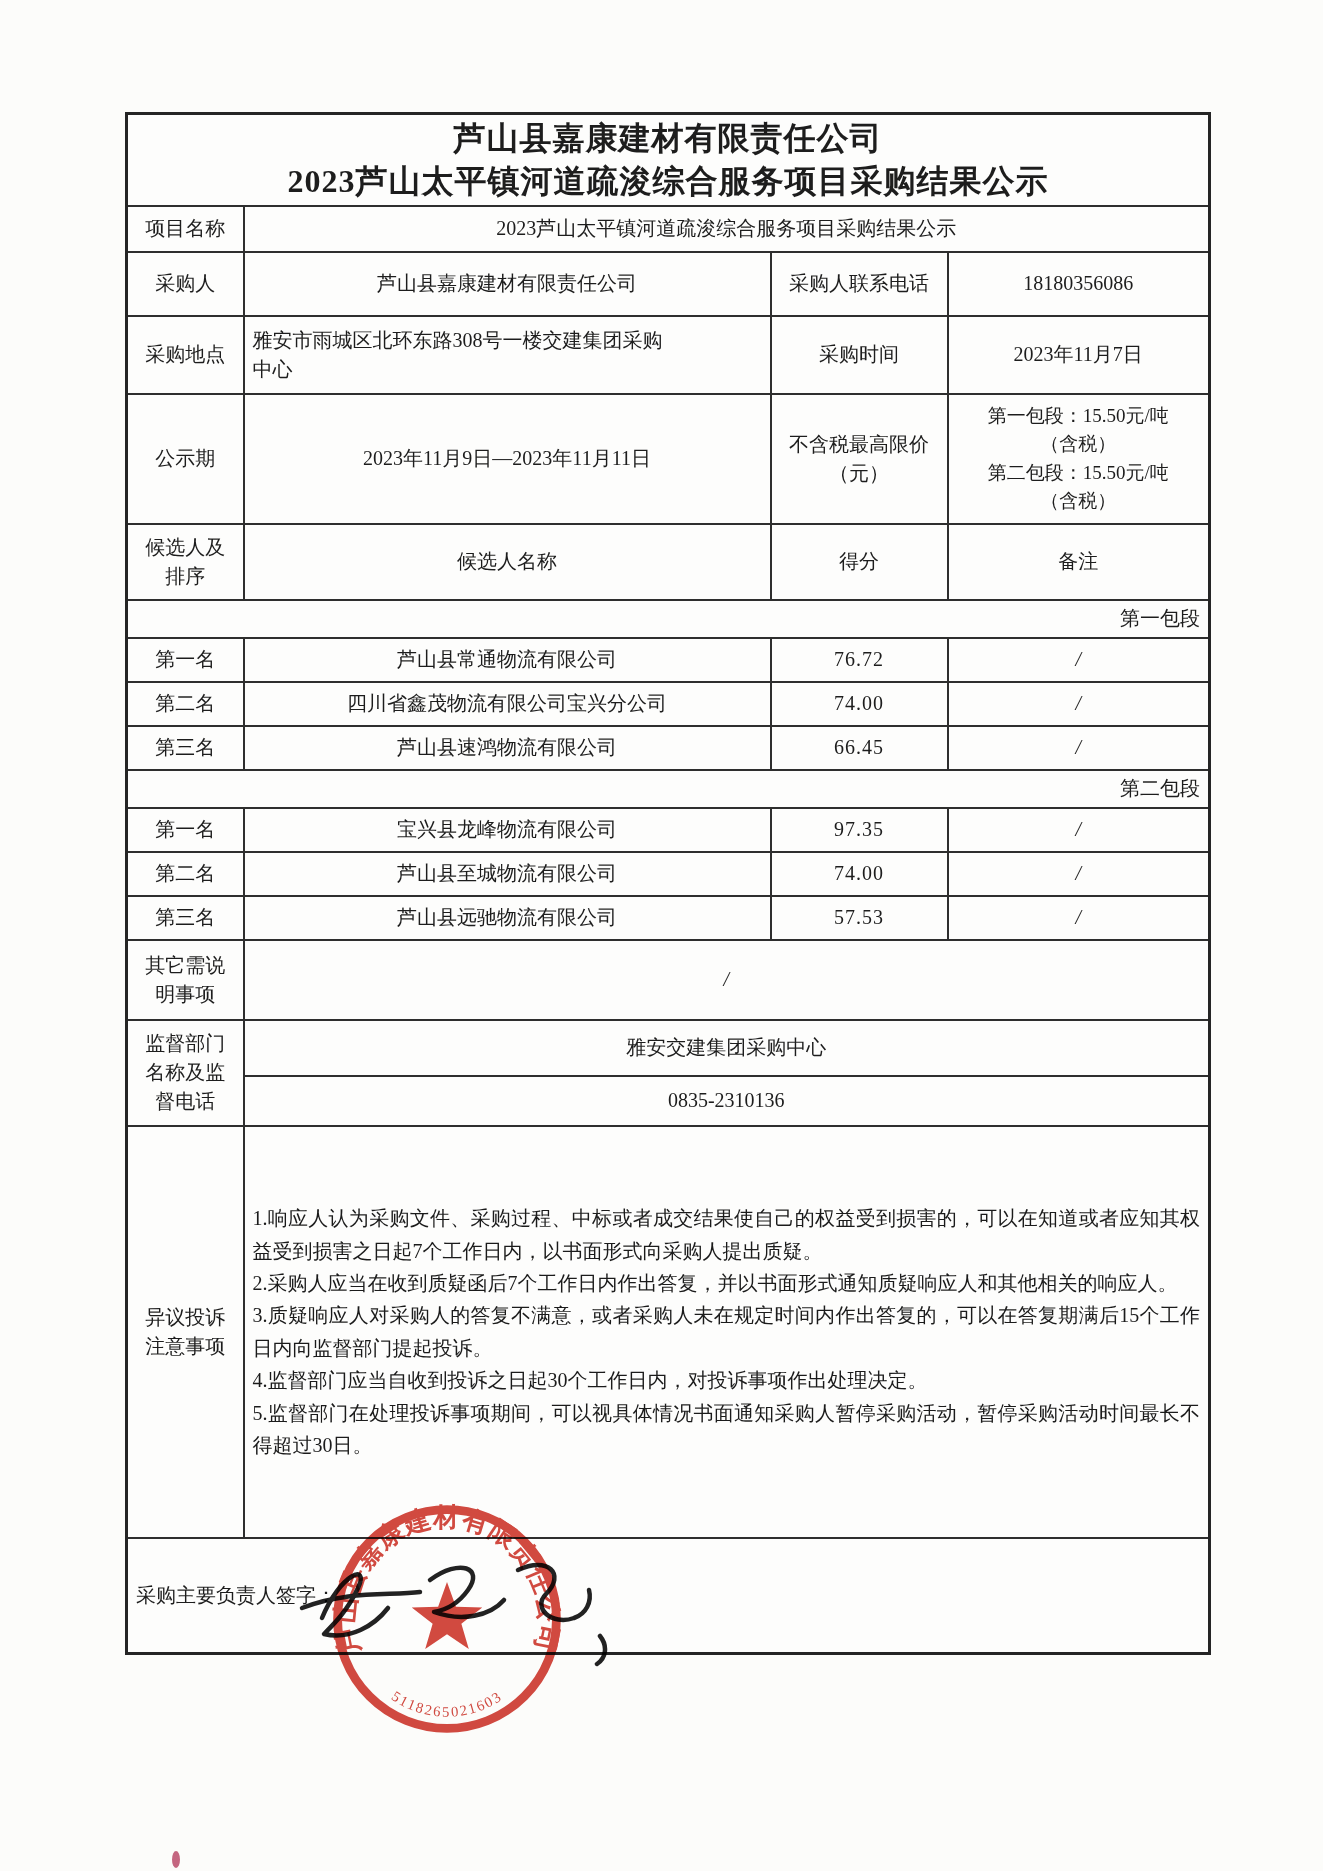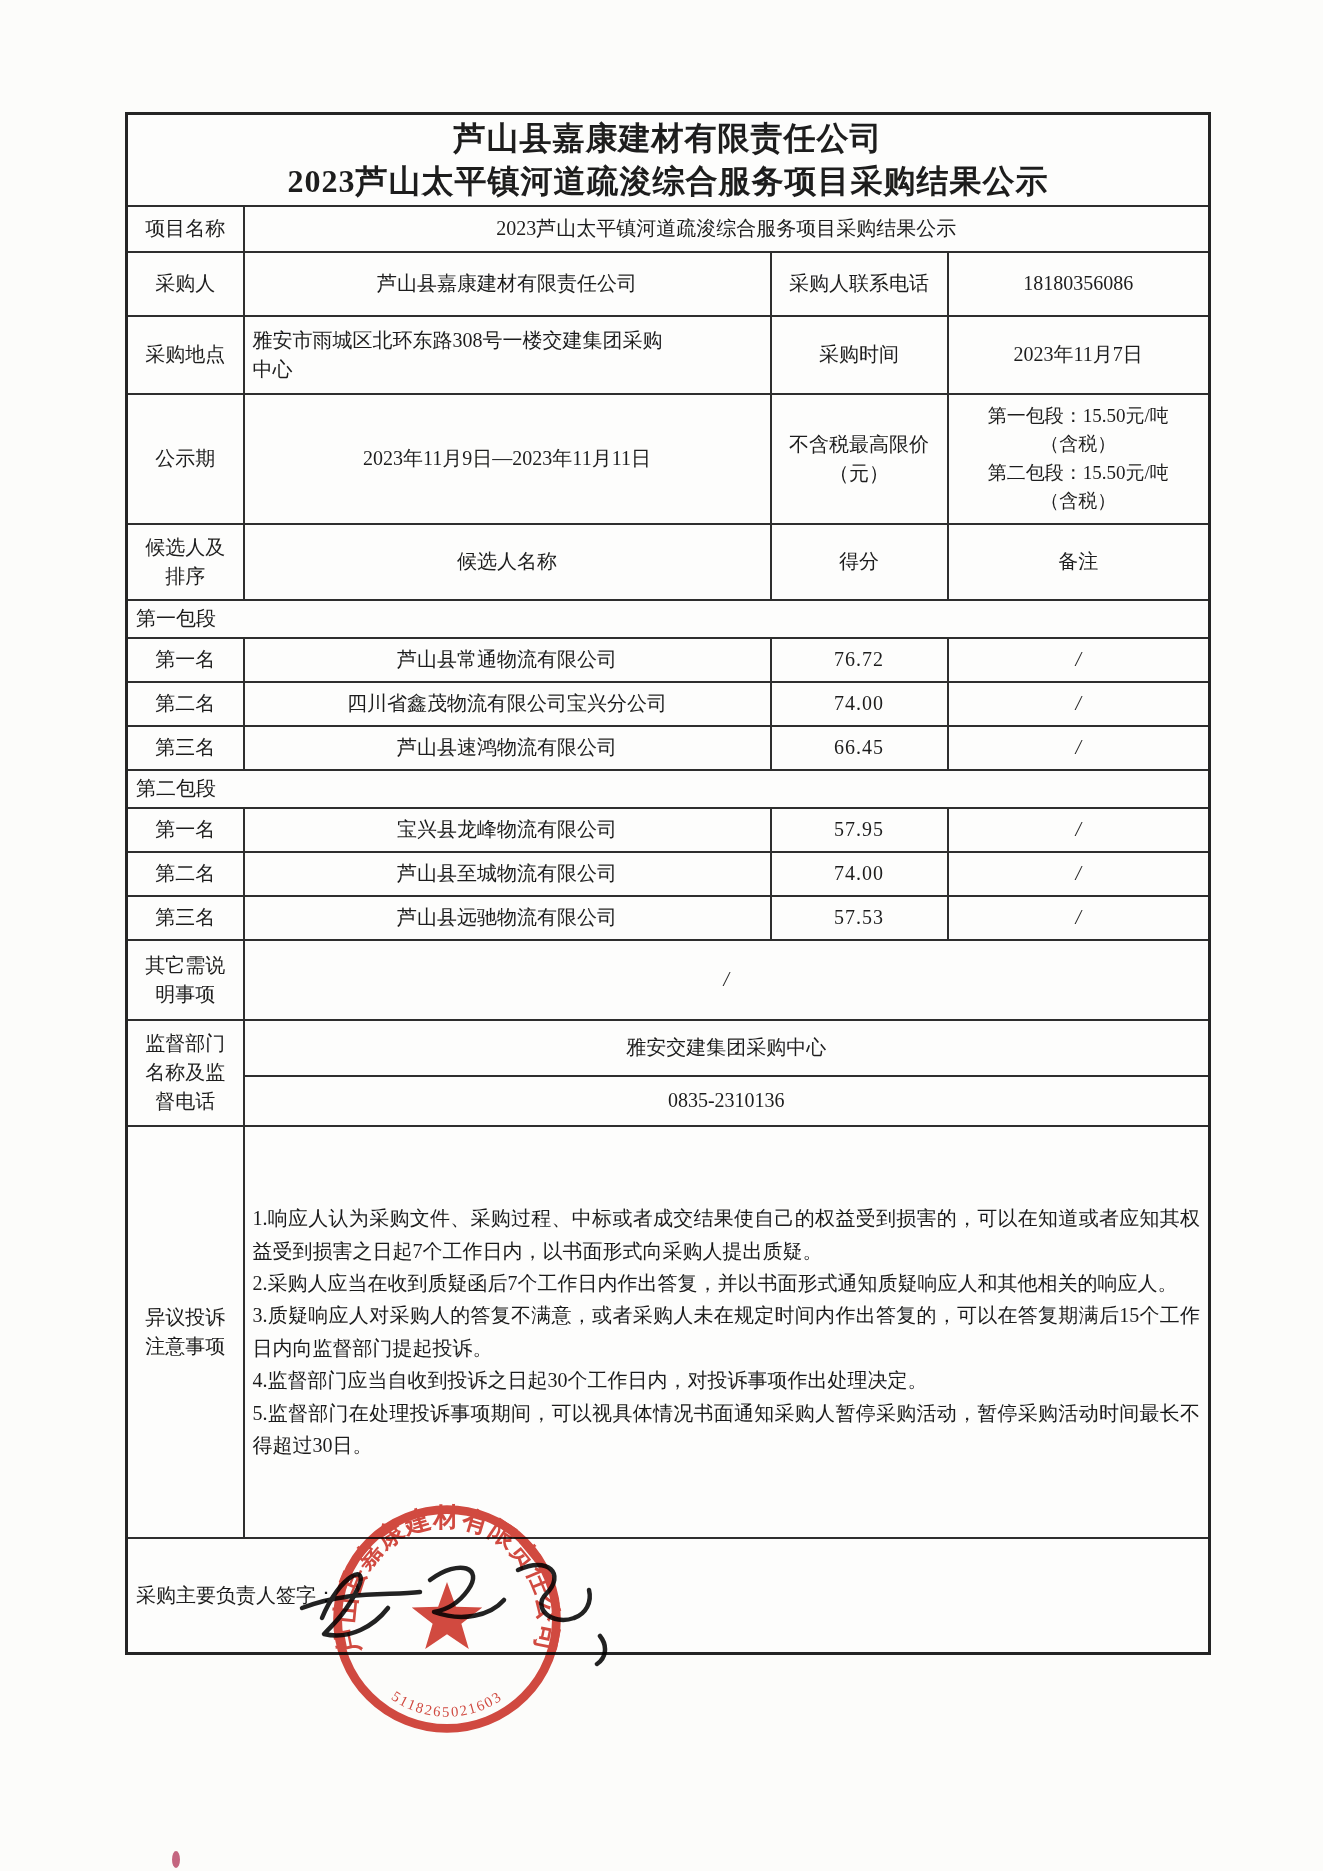--- a/index.html
+++ b/index.html
@@ -33,21 +33,21 @@
   .val-l{text-align:left;padding-left:10px;}
   .rh-title{height:90px}.rh-a{height:46px}.rh-b{height:64px}.rh-c{height:78px}
   .rh-d{height:130px}.rh-e{height:76px}.rh-pkg{height:38px}.rh-row{height:44px}
   .rh-other{height:80px}.rh-sup1{height:56px}.rh-sup2{height:50px}
   .rh-notice{height:412px}.rh-sign{height:116px}
   .title-cell{text-align:center;vertical-align:middle;}
   .title1,.title2{
     font-weight:bold;font-size:32px;line-height:1.34;text-align:center;
     letter-spacing:1px;
   }
-  .pkg-cell{text-align:left;font-size:21px;}
+  .pkg-cell{text-align:right;font-size:21px;}
   .score{text-align:center;letter-spacing:1px;}
   .slash{
     text-align:center;font-size:30px;font-style:italic;
     font-family:"Liberation Serif",serif;color:#222;
   }
   .slash-small{text-align:center;font-size:24px;font-style:italic;color:#222;}
   .price-line{text-align:center;font-size:19px;line-height:1.5;}
   .notice-cell{padding:6px 12px 6px 10px;}
   .notice-item{
     font-size:20px;line-height:1.62;text-align:justify;color:#1b1b1b;
@@ -152,21 +152,21 @@
       <td class="slash">/</td>
     </tr>
 
     <tr class="rh-pkg">
       <td colspan="4" class="pkg-cell">第二包段</td>
     </tr>
 
     <tr class="rh-row">
       <td class="lab">第一名</td>
       <td class="val-c">宝兴县龙峰物流有限公司</td>
-      <td class="score">57.95</td>
+      <td class="score">97.35</td>
       <td class="slash">/</td>
     </tr>
     <tr class="rh-row">
       <td class="lab">第二名</td>
       <td class="val-c">芦山县至城物流有限公司</td>
       <td class="score">74.00</td>
       <td class="slash">/</td>
     </tr>
     <tr class="rh-row">
       <td class="lab">第三名</td>

